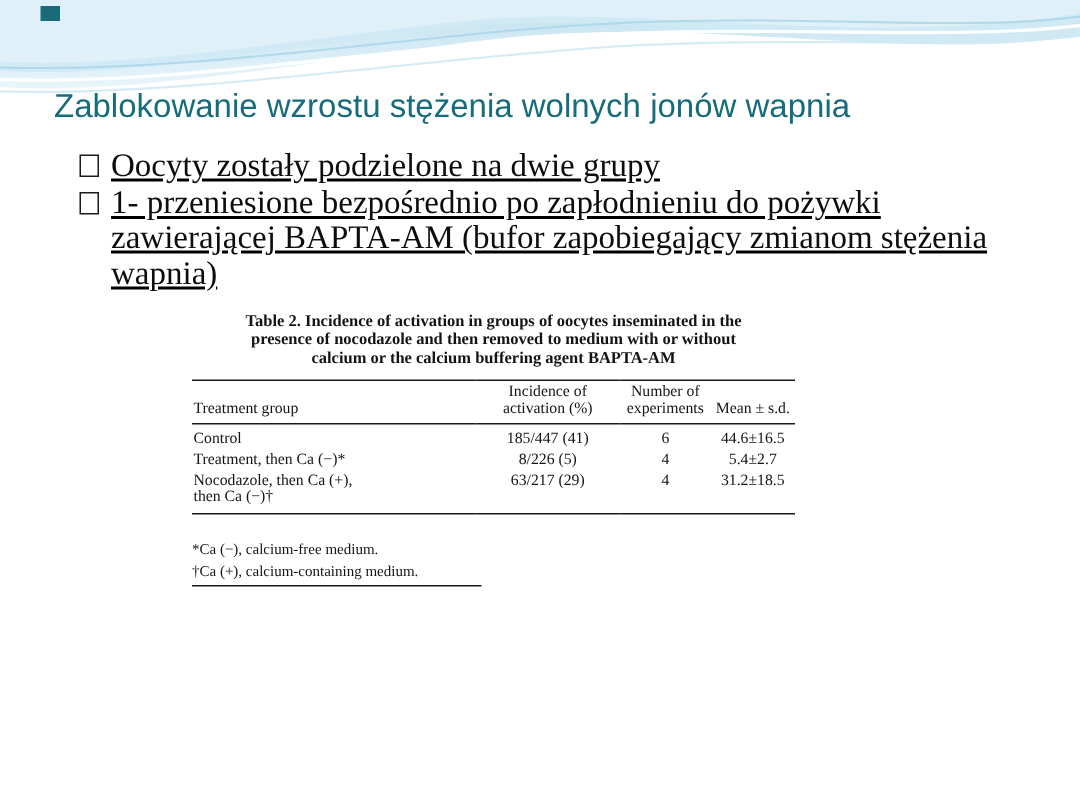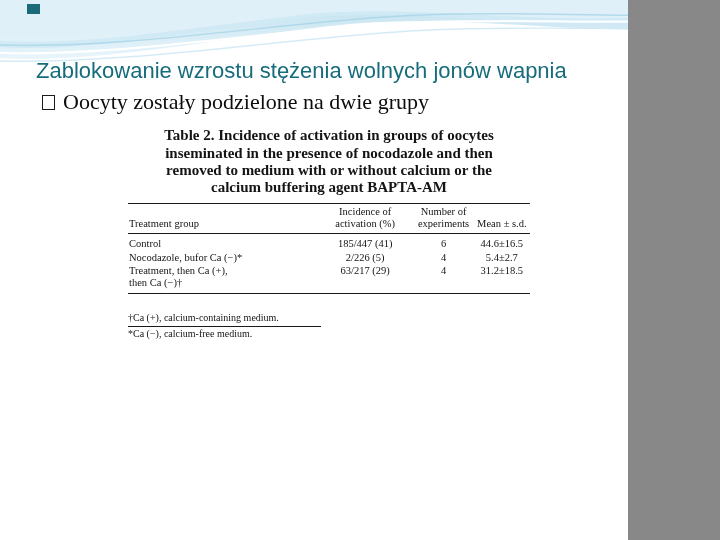--- a/index.html
+++ b/index.html
@@ -1,37 +1,37 @@
 <!DOCTYPE html>
 <html><head>
 <meta charset="utf-8">
 <style>
   html,body{margin:0;padding:0;background:#888;}
   .slide{
-    position:relative;width:628px;height:540px;background:#ffffff;
+    position:relative;width:720px;height:540px;background:#ffffff;
     overflow:hidden;font-family:"Liberation Serif",serif;color:#000;
   }
   .wave-wrap{position:absolute;top:0;left:0;width:720px;height:95px;pointer-events:none;}
   .accent-square{position:absolute;top:4px;left:27px;width:13px;height:10px;background:#1a6b7a;}
   .content{position:absolute;left:36px;top:58px;width:664px;}
   .slide-title{
     font-family:"Liberation Sans",sans-serif;font-size:22px;line-height:1.15;
     color:#176c7c;margin:0 0 7px 0;font-weight:400;
   }
-  .bullet-list{list-style:none;margin:4px;padding:0;width:622px;}
+  .bullet-list{list-style:none;margin:15px;padding:0;width:622px;text-decoration:underline;}
   .bullet-item{display:flex;align-items:flex-start;margin:0 0 2px 0;}
   .bullet-box{
     flex:0 0 auto;width:11px;height:13px;border:1.7px solid #1b1b1b;
     margin:5px 8px 0 2px;display:inline-block;
   }
   .bullet-text{font-size:22px;line-height:1.05;color:#0d0d0d;}
   .figure{margin:14px 0 0 92px;width:402px;}
   .fig-caption{
     width:348px;margin:0 auto 7px auto;text-align:center;
-    font-weight:bold;font-size:15px;line-height:1.15;color:#141414;
+    font-weight:bold;font-size:11px;line-height:1.15;color:#141414;
   }
   table.data{
     width:100%;border-collapse:collapse;font-size:10.5px;line-height:1.12;
     border-top:1.5px solid #1a1a1a;border-bottom:1.5px solid #1a1a1a;color:#141414;
   }
   table.data th{
     font-weight:normal;border-bottom:1.3px solid #1a1a1a;vertical-align:bottom;
     padding:2px 2px 3px 2px;text-align:center;
   }
   table.data td{padding:1px 2px;vertical-align:top;text-align:center;}
@@ -72,20 +72,24 @@
 
   <div class="content">
 
     <h1 class="slide-title">Zablokowanie wzrostu stężenia wolnych jonów wapnia</h1>
 
     <ul class="bullet-list">
       <li class="bullet-item">
         <span class="bullet-box"></span>
         <span class="bullet-text">Oocyty zostały podzielone na dwie grupy</span>
       </li>
+      <li class="bullet-item">
+        <span class="bullet-box"></span>
+        <span class="bullet-text">1- przeniesione bezpośrednio po zapłodnieniu do pożywki zawierającej BAPTA-AM (bufor zapobiegający zmianom stężenia wapnia)</span>
+      </li>
     </ul>
 
     <div class="figure">
       <div class="fig-caption">Table 2. Incidence of activation in groups of oocytes inseminated in the presence of nocodazole and then removed to medium with or without calcium or the calcium buffering agent BAPTA-AM</div>
 
       <table class="data">
         <colgroup>
             <col class="w0">
             <col class="w1">
             <col class="w2">
@@ -100,35 +104,35 @@
           </tr>
         </thead>
         <tbody>
           <tr class="first-row">
             <td class="c0">Control</td>
             <td>185/447 (41)</td>
             <td>6</td>
             <td>44.6±16.5</td>
           </tr>
           <tr>
-            <td class="c0">Nocodazole, bufor Ca (−)*</td>
-            <td>2/226 (5)</td>
+            <td class="c0">Treatment, then Ca (−)*</td>
+            <td>8/226 (5)</td>
             <td>4</td>
             <td>5.4±2.7</td>
           </tr>
           <tr class="last-row">
-            <td class="c0">Treatment, then Ca (+),
+            <td class="c0">Nocodazole, then Ca (+),
 then Ca (−)†</td>
             <td>63/217 (29)</td>
             <td>4</td>
             <td>31.2±18.5</td>
           </tr>
         </tbody>
       </table>
 
       <div class="footnotes">
+        <span class="footnote">*Ca (−), calcium-free medium.</span>
         <span class="footnote underlined"><span>†Ca (+), calcium-containing medium.</span></span>
-        <span class="footnote">*Ca (−), calcium-free medium.</span>
       </div>
     </div>
 
   </div>
 </div>
 
 </body></html>

